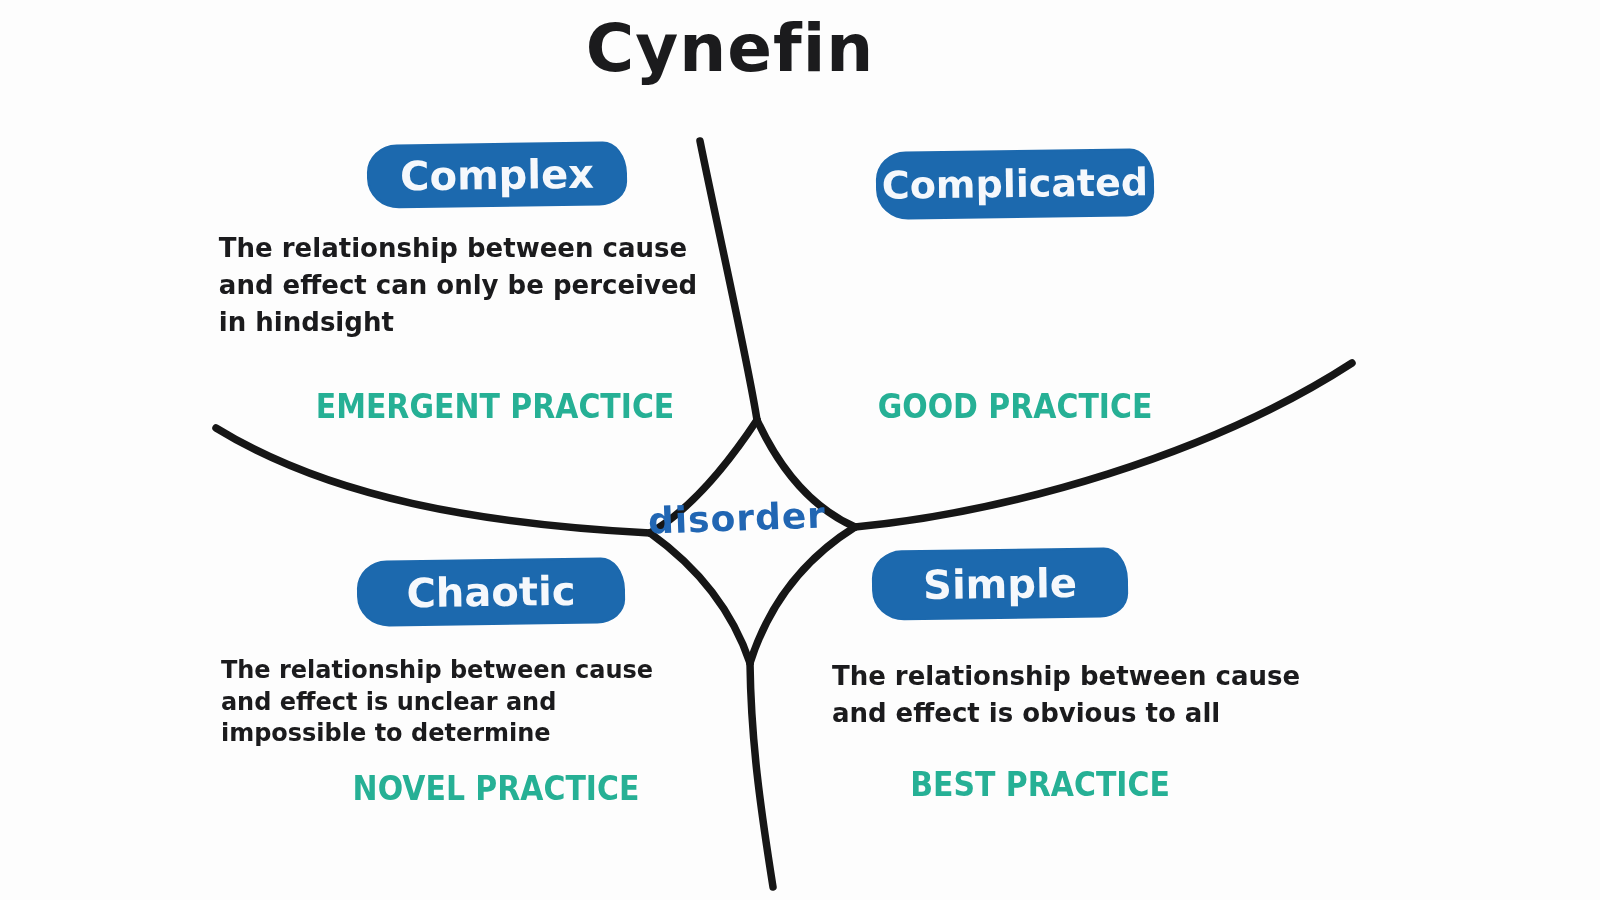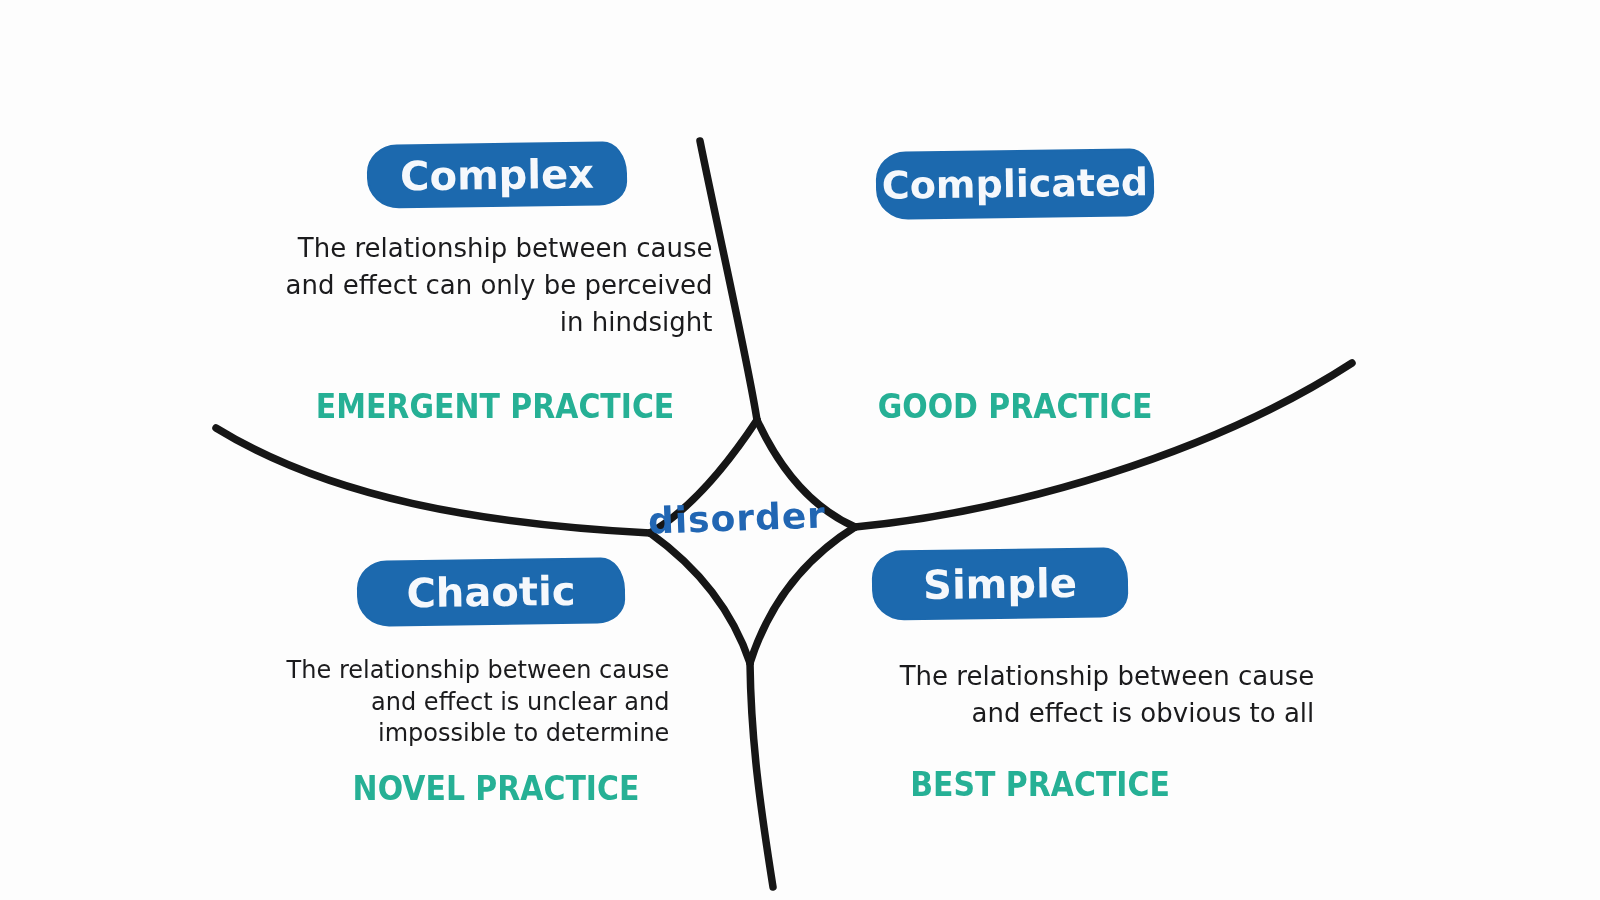--- a/index.html
+++ b/index.html
@@ -28,25 +28,24 @@
     border-radius:28px 22px 26px 30px / 26px 30px 22px 28px;
     box-shadow:0 0 0 2px #1c69ae;
   }
   .badge-complex     { left:497px;  top:175px; width:256px; height:60px; font-size:40px; }
   .badge-complicated { left:1015px; top:184px; width:274px; height:64px; font-size:38px; }
   .badge-chaotic     { left:491px;  top:592px; width:264px; height:62px; font-size:40px; }
   .badge-simple      { left:1000px; top:584px; width:252px; height:66px; font-size:40px; }
   .desc {
     position:absolute;
     transform:translateX(-50%);
-    text-align:right;
+    text-align:left;
     white-space:pre-line;
     color:#1b1b1d;
-    font-weight:normal;
-    margin-left:41px;
+    font-weight:bold;
   }
   .desc-complex     { left:458px;  top:230px; font-size:26px; line-height:1.42; }
   .desc-complicated { left:1030px; top:235px; font-size:26px; line-height:1.38; }
   .desc-chaotic     { left:437px;  top:655px; font-size:24px; line-height:1.32; }
   .desc-simple      { left:1066px; top:658px; font-size:26px; line-height:1.42; }
   .practice {
     position:absolute;
     transform:translateX(-50%) scaleX(0.88);
     color:#26b095;
     font-weight:bold;
@@ -76,20 +75,21 @@
       <path d="M 216,428 C 330,498 480,524 650,533"></path>
       <path d="M 855,527 C 1010,512 1210,455 1352,363"></path>
       <path d="M 750,663 C 751,740 760,805 773,887"></path>
       <path d="M 757,420 Q 702,503 650,533"></path>
       <path d="M 757,420 Q 794,500 855,527"></path>
       <path d="M 650,533 Q 724,586 750,663"></path>
       <path d="M 855,527 Q 778,575 750,663"></path>
     </g>
   </svg>
 
+  <h1 class="title">Cynefin</h1>
 
   <div class="badge badge-complex">Complex</div>
   <div class="desc desc-complex">The relationship between cause
 and effect can only be perceived
 in hindsight</div>
   <div class="practice practice-complex">EMERGENT PRACTICE</div>
 
   <div class="badge badge-complicated">Complicated</div>
   <div class="practice practice-complicated">GOOD PRACTICE</div>
 

